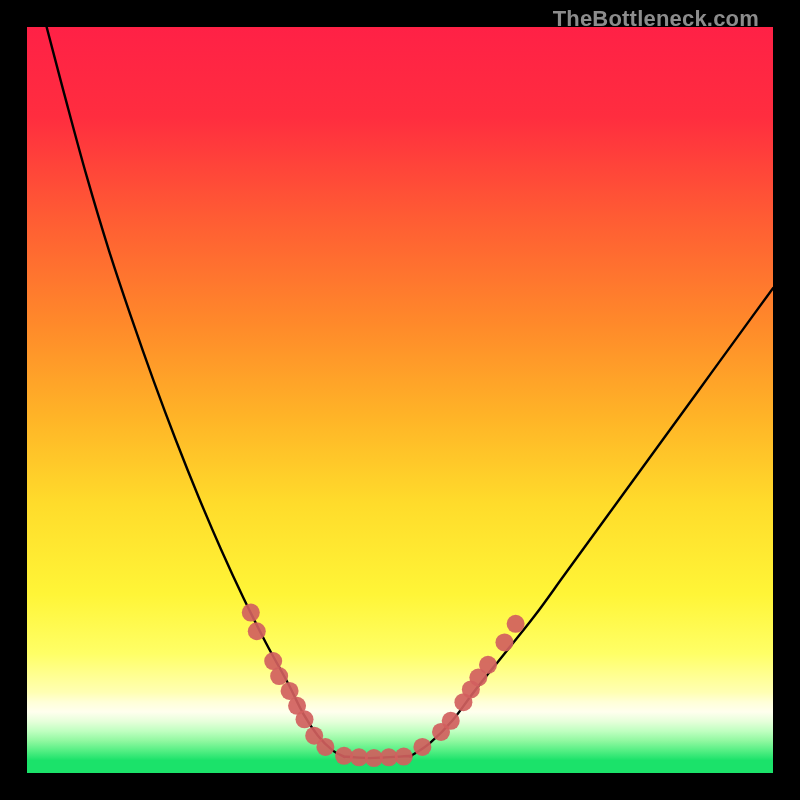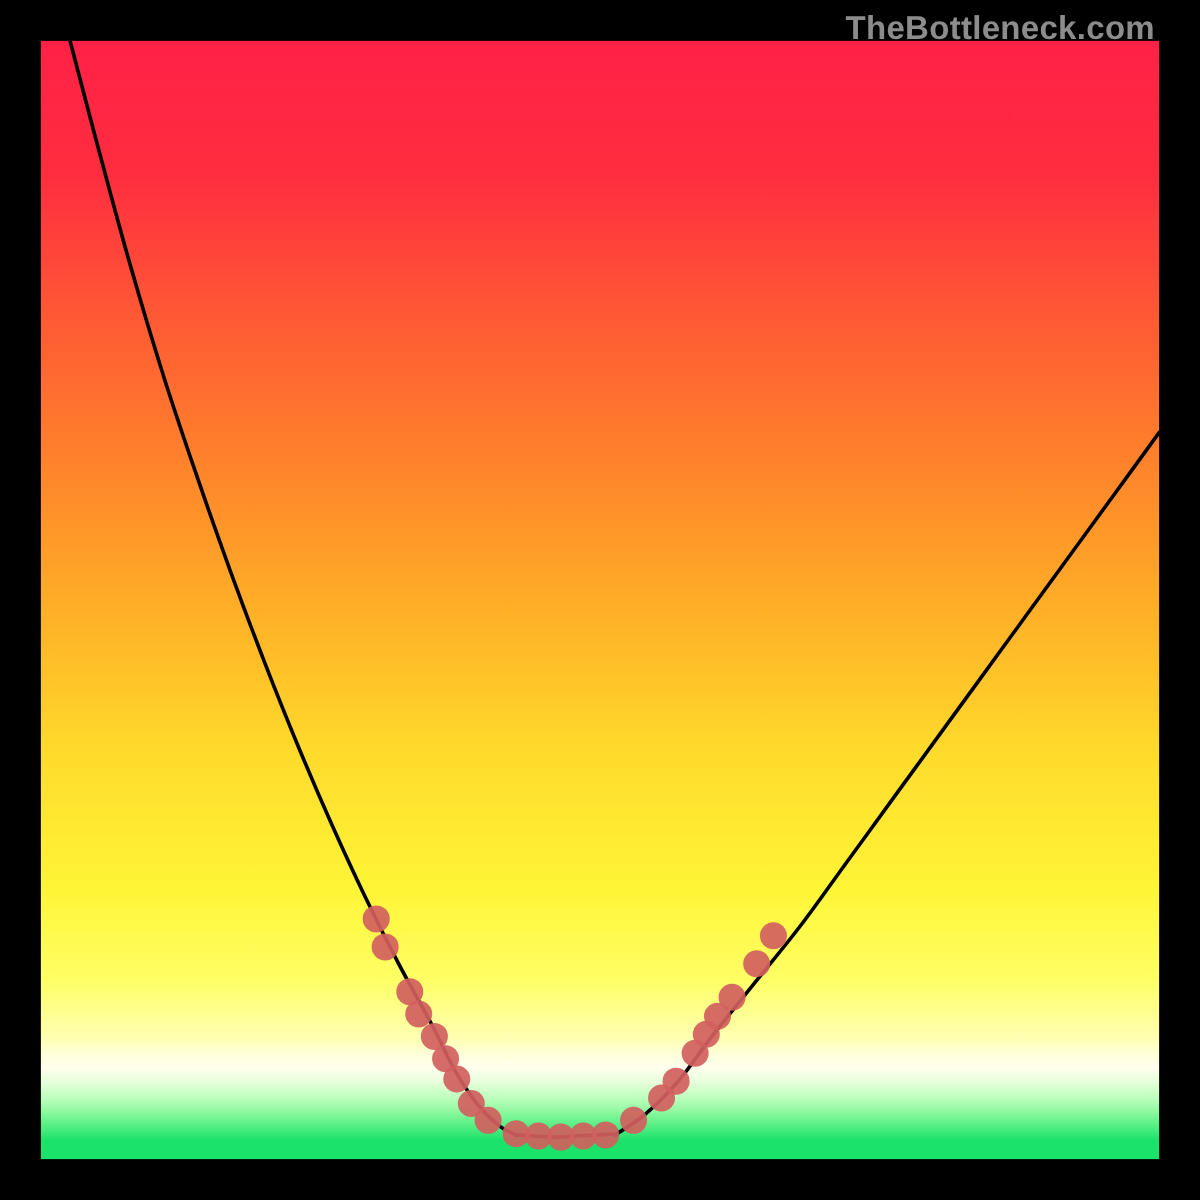--- a/index.html
+++ b/index.html
@@ -22,21 +22,21 @@
   .gradient {
     position: absolute;
     left: 0;
     top: 0;
     width: 746px;
     height: 746px;
   }
   .watermark {
     position: absolute;
     top: 6px;
-    right: 30px;
+    right: 41px;
     font-size: 22px;
     font-weight: 600;
     color: #8c8c8c;
     letter-spacing: 0.2px;
     user-select: none;
   }
   svg.curve {
     position: absolute;
     left: 0;
     top: 0;

